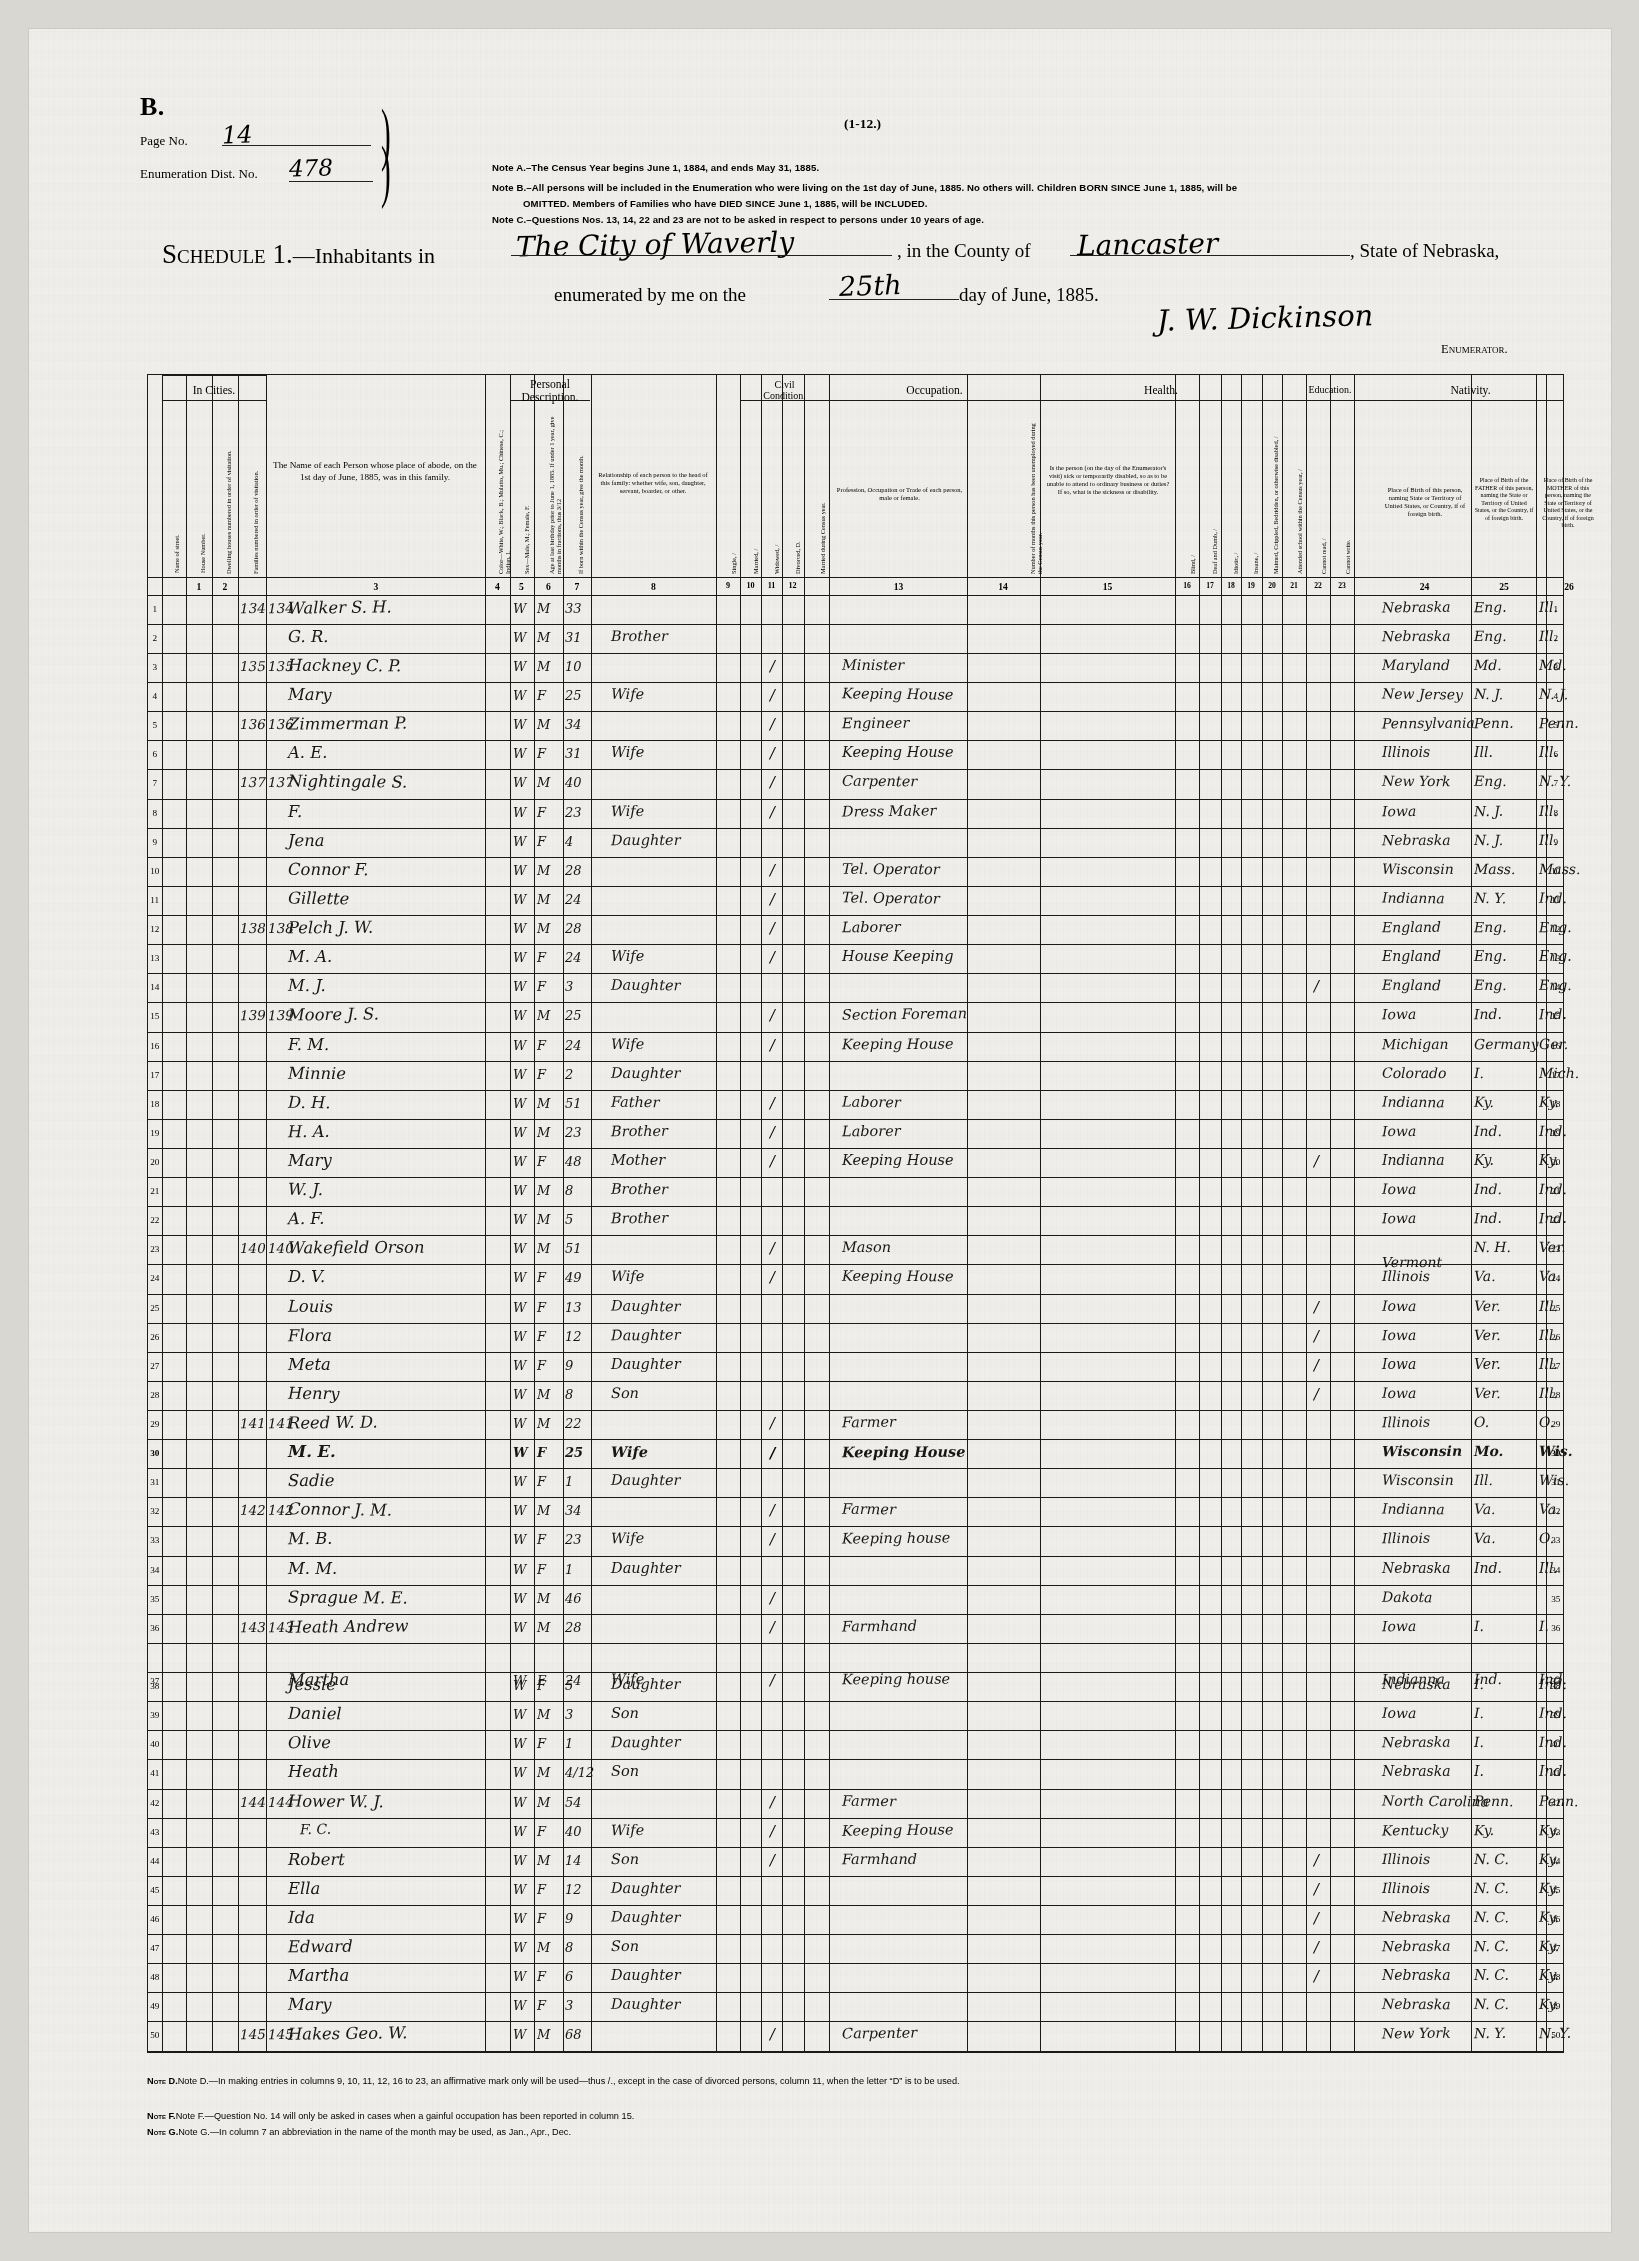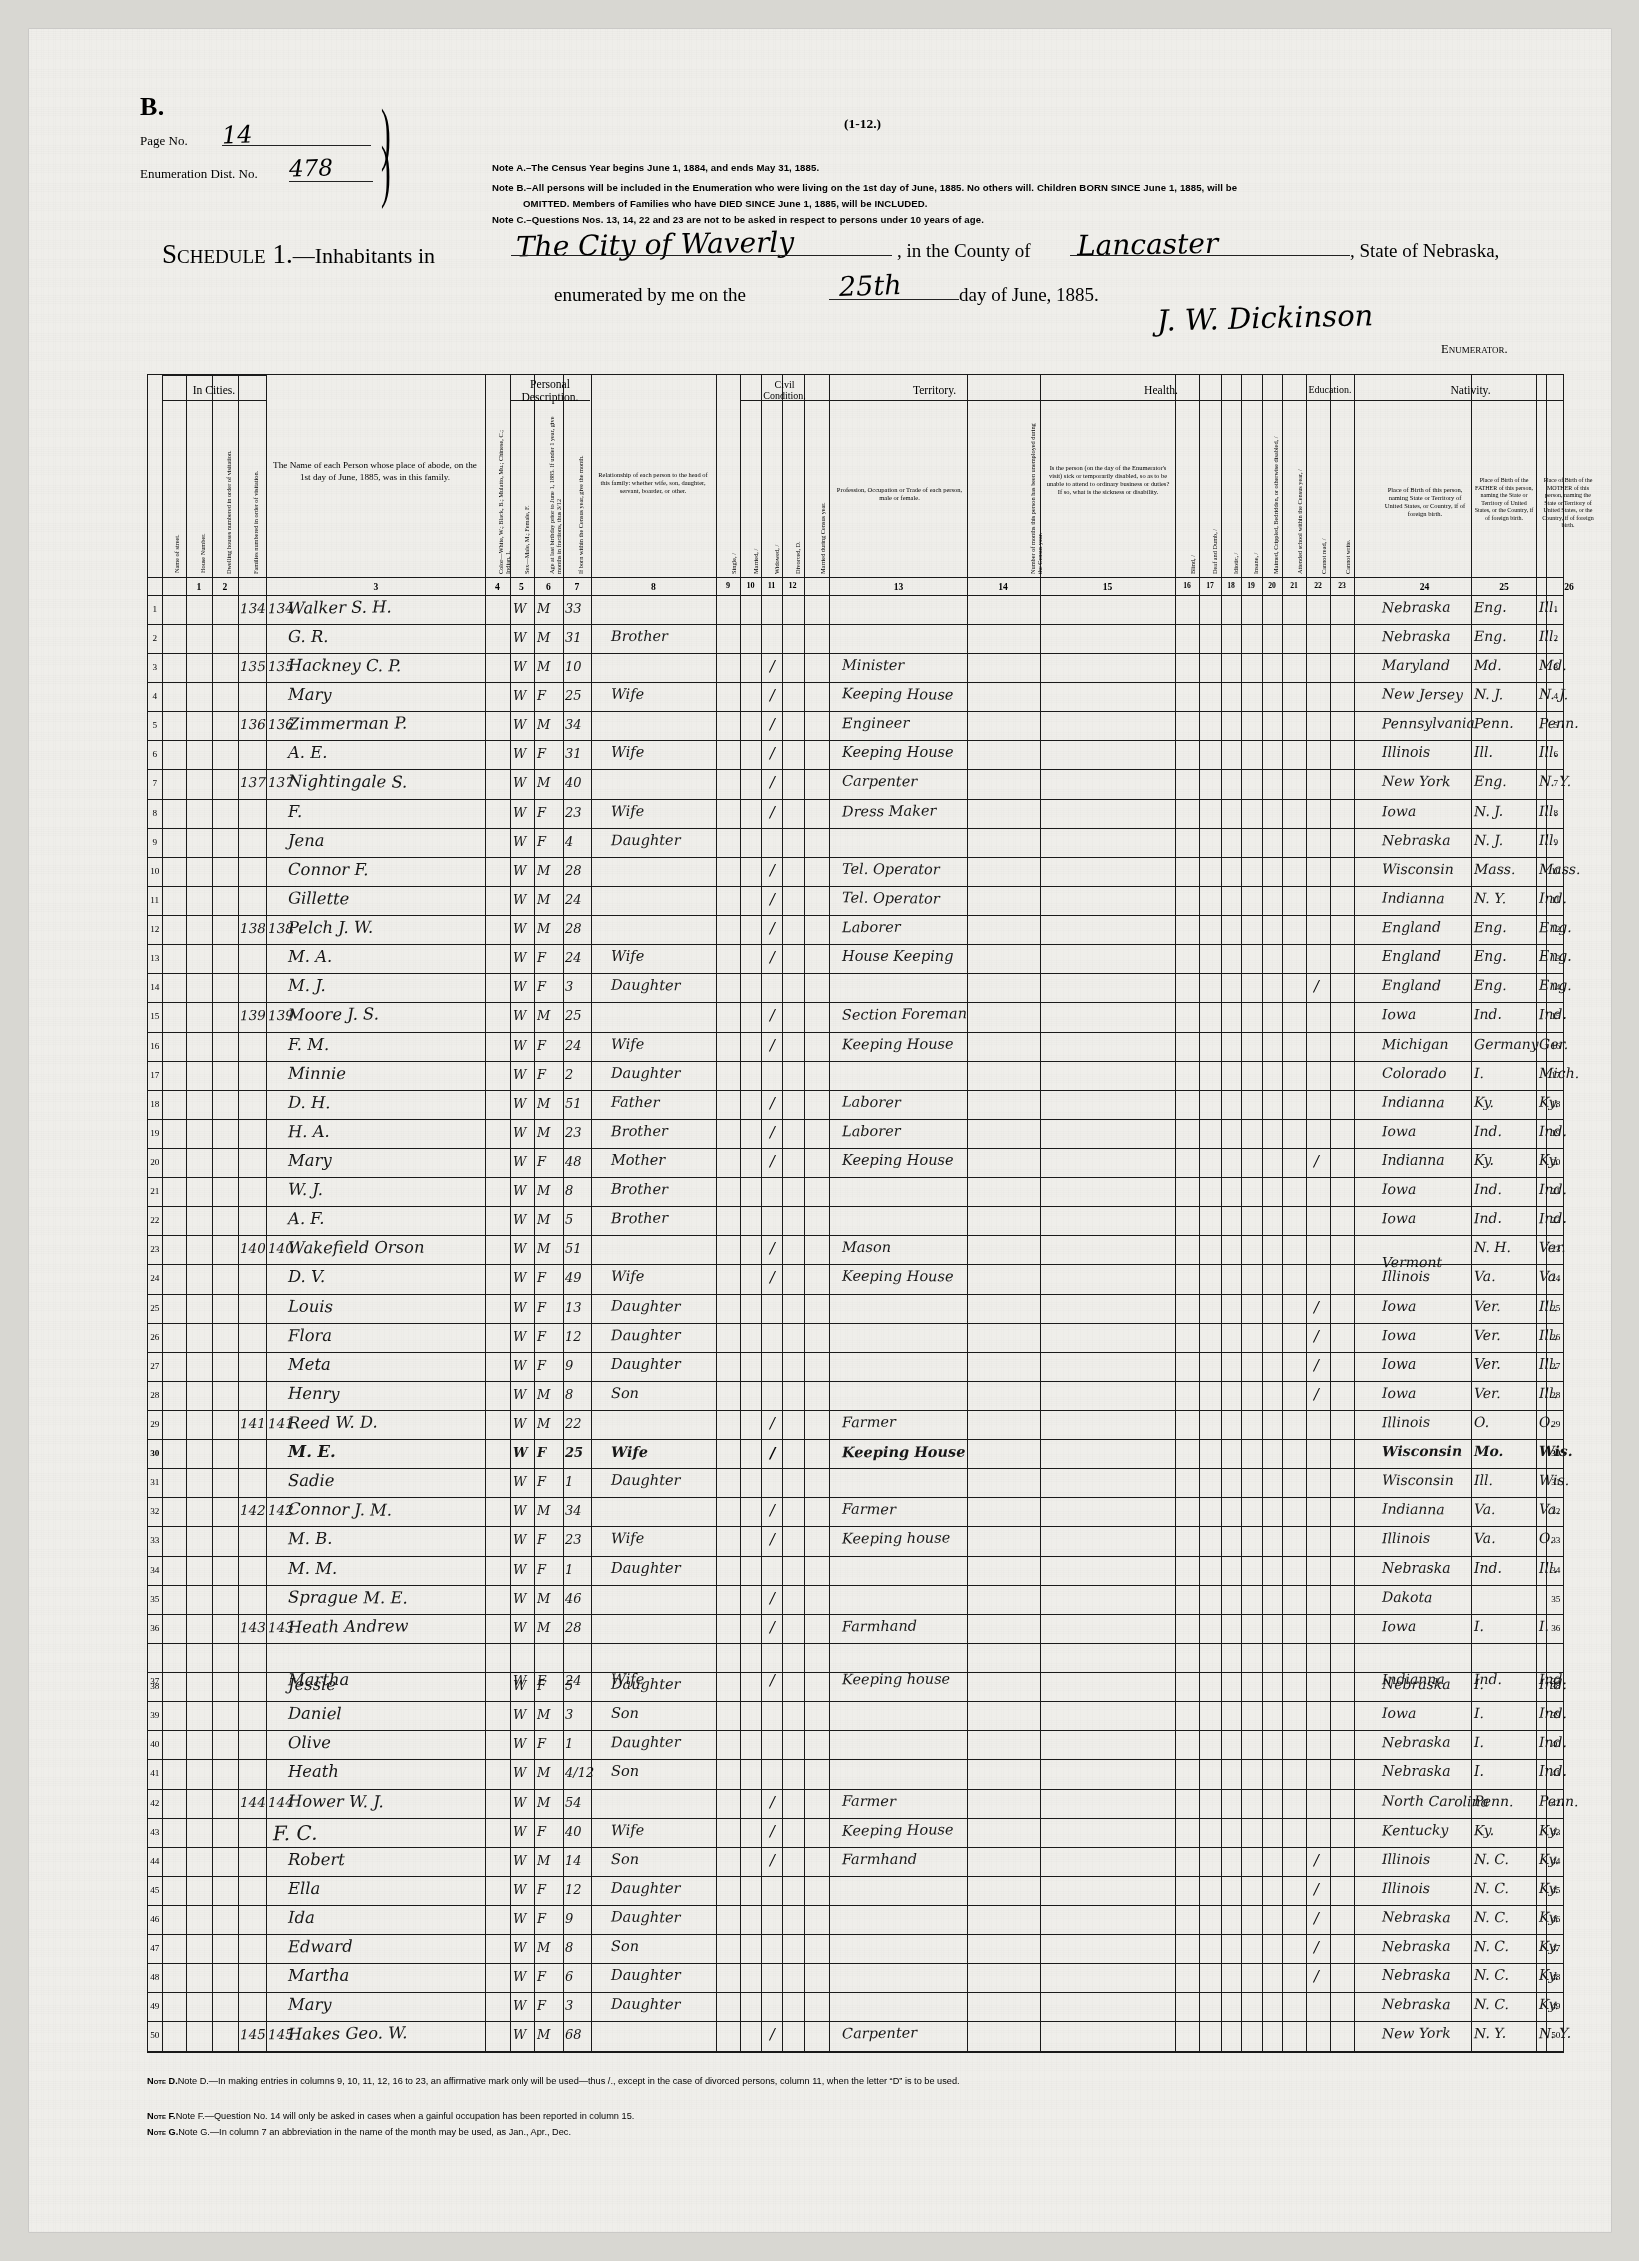--- a/index.html
+++ b/index.html
@@ -149,21 +149,21 @@
     <div class="ht" style="left:681px;width:211px;top:25px;"></div>
     <div class="ht" style="left:892px;width:242px;top:25px;"></div>
     <div class="ht" style="left:1134px;width:96px;top:25px;"></div>
     <div class="ht" style="left:1230px;width:185px;top:25px;"></div>
     <div class="h" style="top:202px;"></div>
     <div class="h" style="top:220px;"></div>
 
     <div class="grp" style="left:14.5px;top:8.7px;width:103px;">In Cities.</div>
     <div class="grp" style="left:362px;top:3.9px;width:80px;line-height:1.1;">Personal<br>Description.</div>
     <div class="grp" style="left:592px;top:3.9px;width:89px;line-height:1.1;font-size:10px;">Civil<br>Condition.</div>
-    <div class="grp" style="left:681px;top:8.7px;width:211px;">Territory.</div>
+    <div class="grp" style="left:681px;top:8.7px;width:211px;">Occupation.</div>
     <div class="grp" style="left:892px;top:8.7px;width:242px;">Health.</div>
     <div class="grp" style="left:1134px;top:8.7px;width:96px;font-size:10px;">Education.</div>
     <div class="grp" style="left:1230px;top:8.7px;width:185px;">Nativity.</div>
 
     <div class="vtext2" style="left:25px;top:198px;">Name of street.</div>
     <div class="vtext2" style="left:51px;top:198px;">House Number.</div>
     <div class="vtext2" style="left:77px;top:199px;">Dwelling houses numbered in order of visitation.</div>
     <div class="vtext2" style="left:104px;top:199px;">Families numbered in order of visitation.</div>
 
     <div class="desc" style="left:123px;top:84px;width:208px;font-size:9.2px;line-height:1.35;">The Name of each Person whose place of abode, on the 1st day of June, 1885, was in this family.</div>
@@ -830,21 +830,21 @@
             <div class="tick" style="left: 622px; top: 4.8px; font-size: 14.5px;">/</div>
             <div class="hw s" style="left: 694px; top: 3.9px; font-size: 14.5px; transform: rotate(0.5deg);">Farmer</div>
             <div class="hw s" style="left: 1234px; top: 4.3px; font-size: 14px; transform: rotate(0.5deg);">North Carolina</div>
             <div class="hw s" style="left: 1326px; top: 4.3px; font-size: 14px; transform: rotate(0.5deg);">Penn.</div>
             <div class="hw s" style="left: 1391px; top: 4.3px; font-size: 14px; transform: rotate(0.5deg);">Penn.</div>
           </div>
           <div class="h" style="top: 1472px;"></div>
           <div style="position: absolute; left: 0px; top: 1443px; height: 29px; width: 1415px;">
             <div class="rowno" style="left: 0px; top: 8.7px; font-size: 9.2px;">43</div>
             <div class="rowno" style="left: 1401px; top: 8.7px; font-size: 9.2px;">43</div>
-            <div class="hw" style="left: 125px; top: 2.9px; font-size: 20px; transform: rotate(-0.75deg);">F. C.</div>
+            <div class="hw" style="left: 152px; top: 2.9px; font-size: 14px; transform: rotate(-0.75deg);">F. C.</div>
             <div class="hw s" style="left: 365px; top: 5.8px; font-size: 13px;">W</div>
             <div class="hw s" style="left: 389px; top: 5.8px; font-size: 13px;">F</div>
             <div class="hw s" style="left: 417px; top: 5.8px; font-size: 13px;">40</div>
             <div class="hw s" style="left: 463px; top: 3.9px; font-size: 14.5px; transform: rotate(-0.75deg);">Wife</div>
             <div class="tick" style="left: 622px; top: 4.8px; font-size: 14.5px;">/</div>
             <div class="hw s" style="left: 694px; top: 3.9px; font-size: 14.5px; transform: rotate(-0.75deg);">Keeping House</div>
             <div class="hw s" style="left: 1234px; top: 4.3px; font-size: 14px; transform: rotate(-0.75deg);">Kentucky</div>
             <div class="hw s" style="left: 1326px; top: 4.3px; font-size: 14px; transform: rotate(-0.75deg);">Ky.</div>
             <div class="hw s" style="left: 1391px; top: 4.3px; font-size: 14px; transform: rotate(-0.75deg);">Ky.</div>
           </div>

